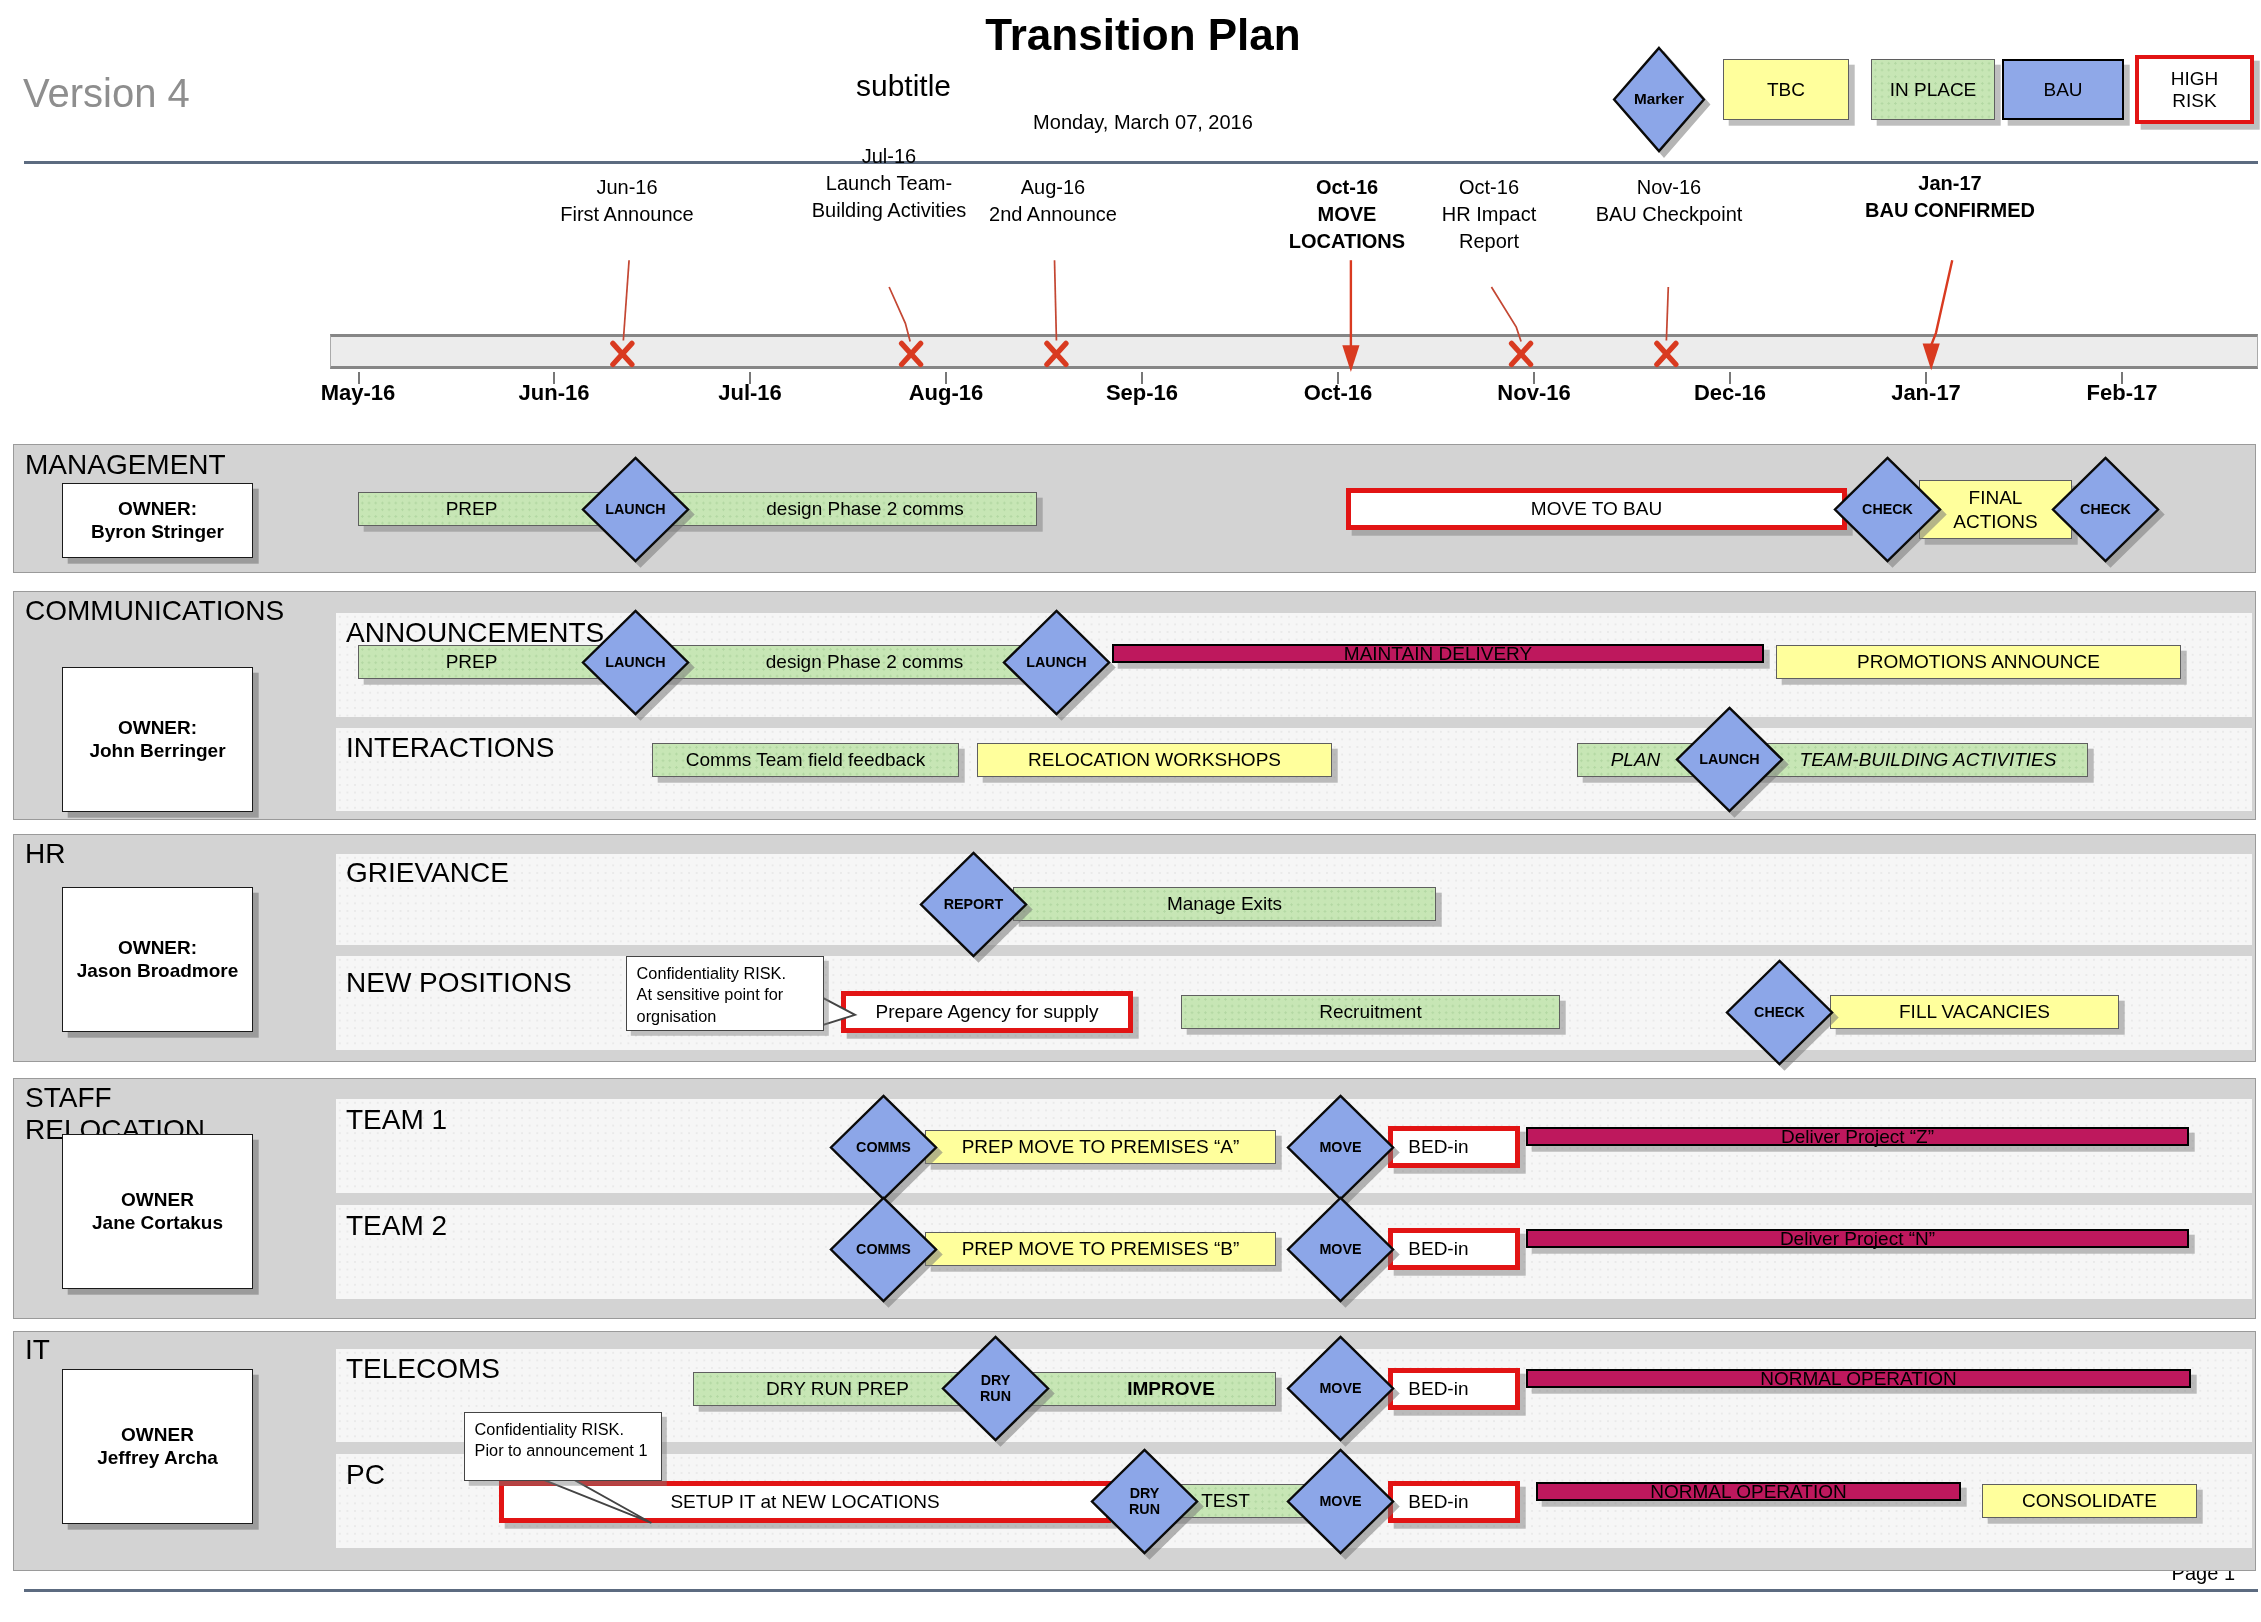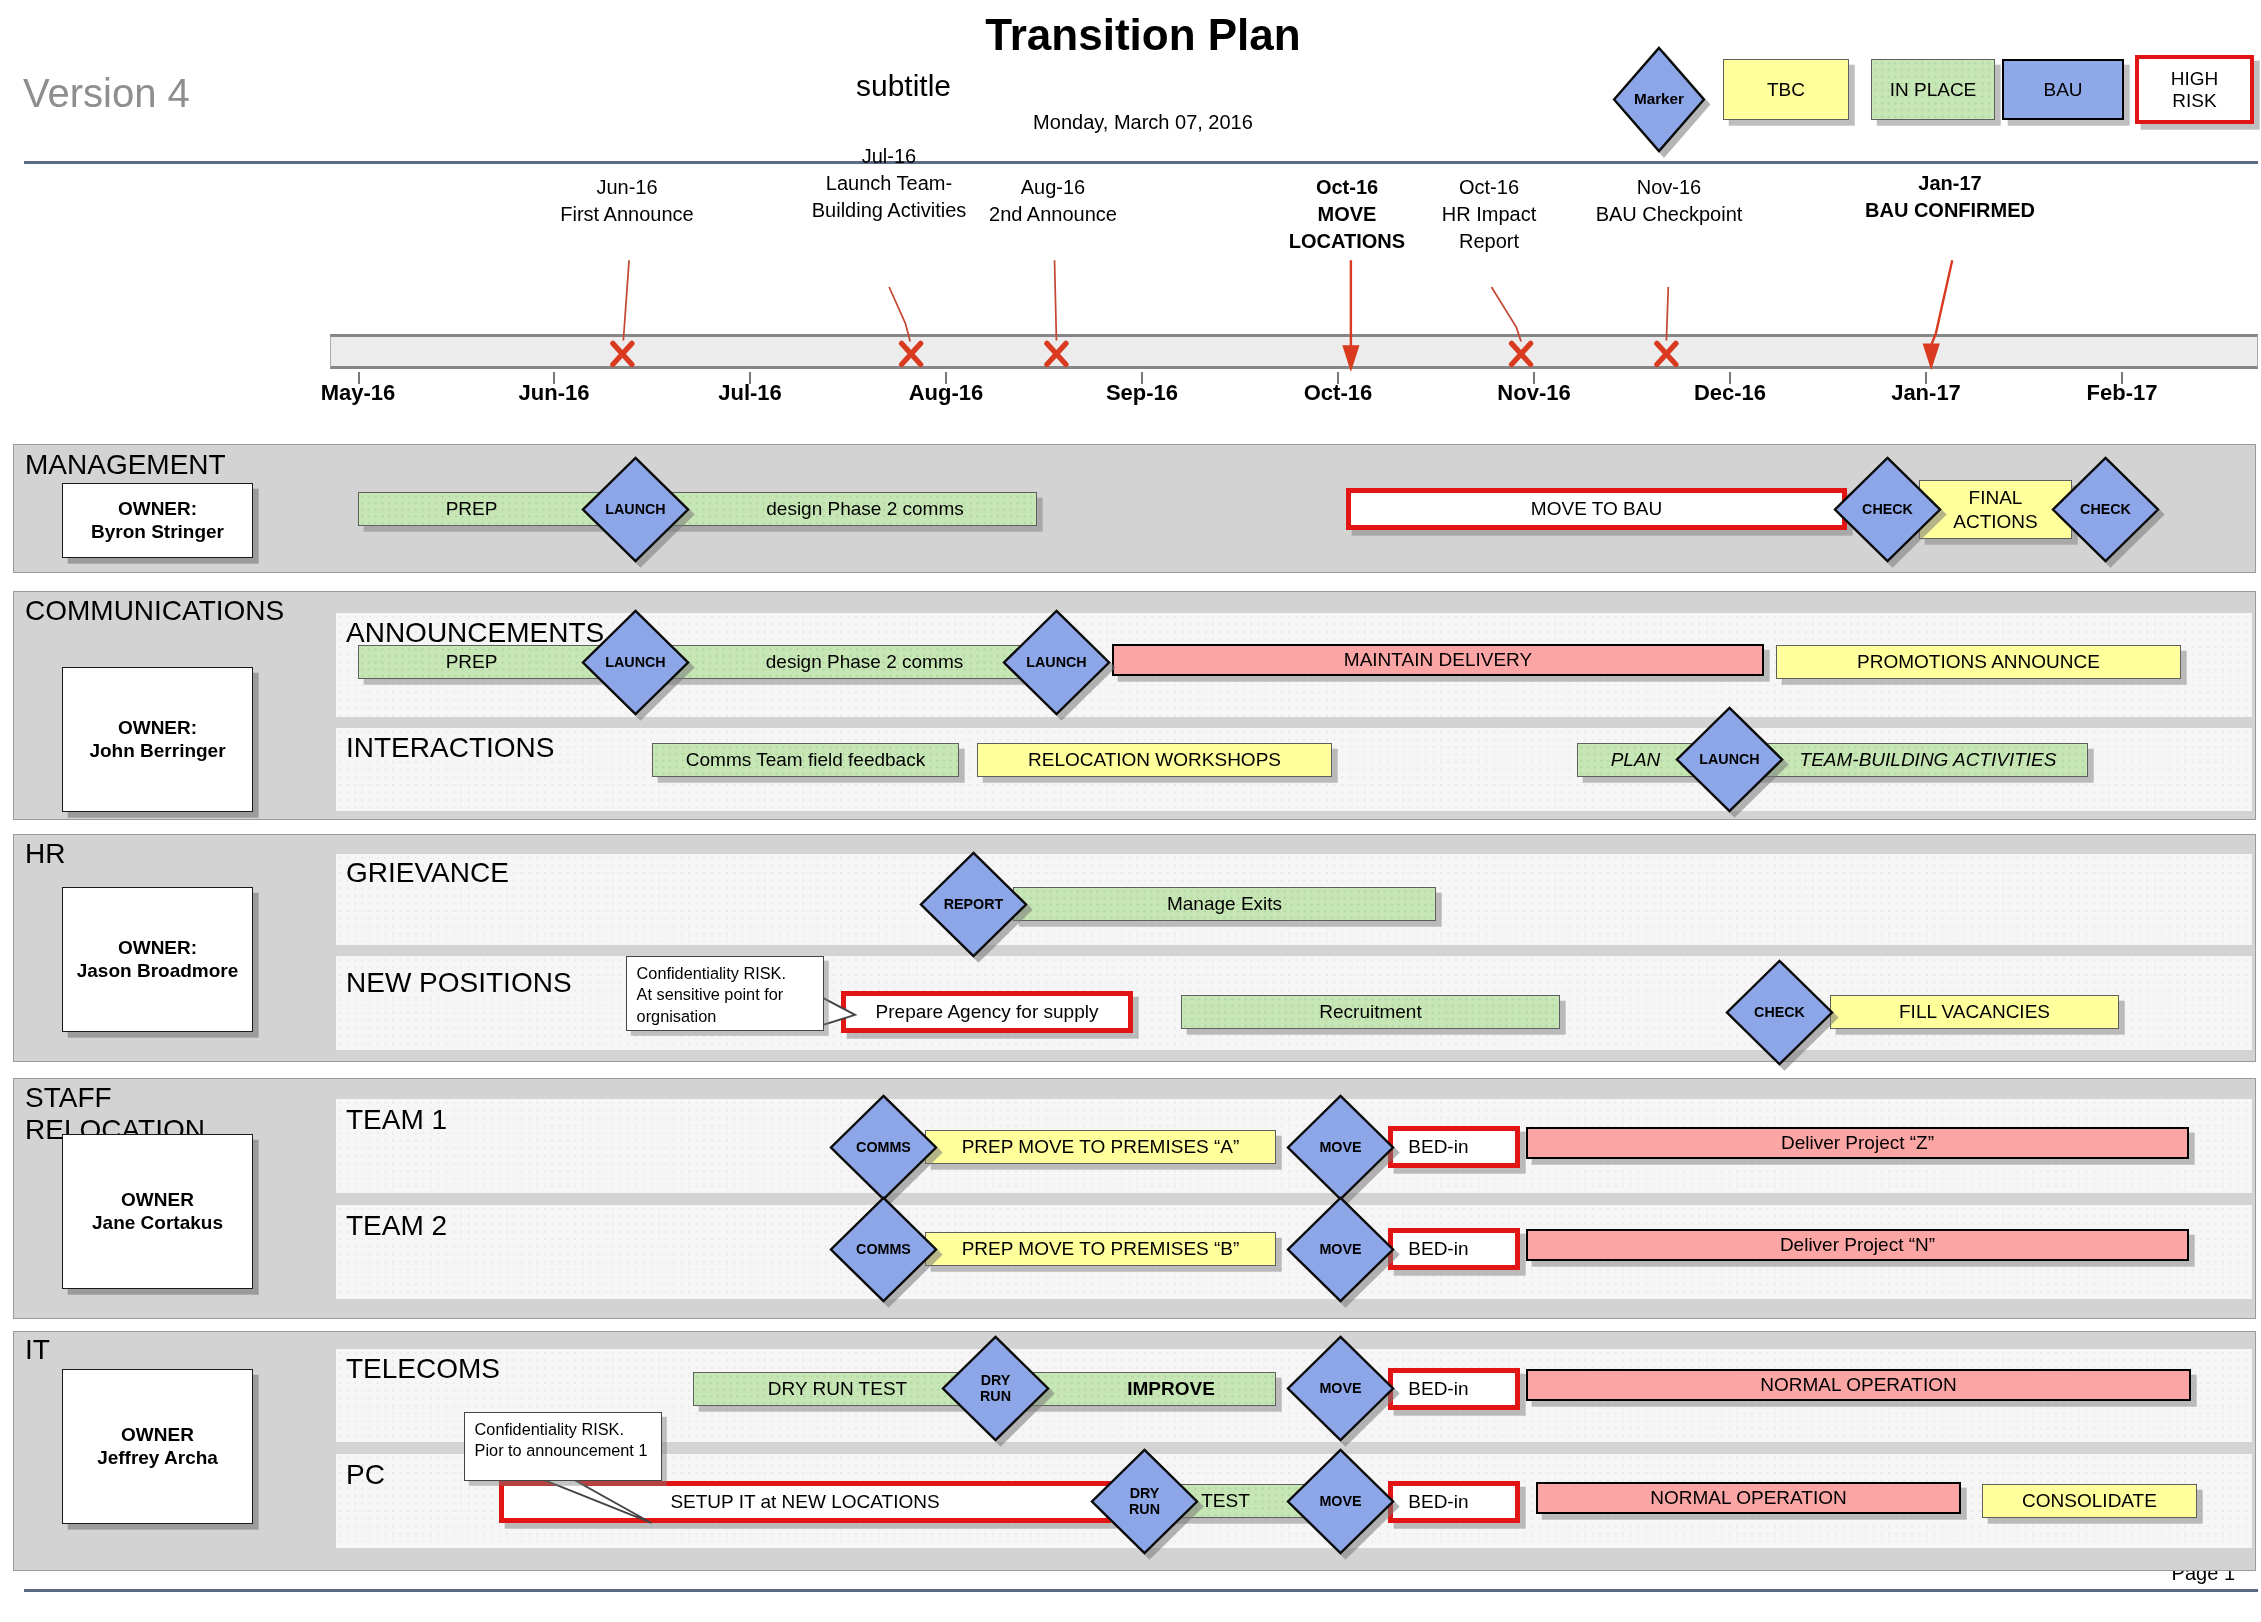--- a/index.html
+++ b/index.html
@@ -39,21 +39,21 @@
   .panel-title{position:absolute;font-size:28px;z-index:3;}
   .owner{position:absolute;width:191px;background:#fff;border:1.9px solid #1a1a1a;box-sizing:border-box;
          display:flex;flex-direction:column;align-items:center;justify-content:center;gap:1.9px;
          font-size:19px;font-weight:bold;text-align:center;box-shadow:5.7px 5.7px 0 rgba(110,110,110,.55);z-index:3;}
 
   
   .bar{position:absolute;box-sizing:border-box;display:flex;align-items:center;justify-content:center;
        font-size:19px;height:34px;border:1px solid #5f5f5f;box-shadow:5.7px 5.7px 0 rgba(125,125,125,.5);z-index:4;white-space:nowrap;}
   .bar.green{background:#C7E6B5;background-image:radial-gradient(rgba(0,90,0,.10) 1px, transparent 1.2px);background-size:6.7px 6.7px;}
   .bar.yellow{background:#FFFF9C;}
-  .bar.blue{background:#fca5a5;border:2.9px solid #000;height:32px;}
+  .bar.blue{background:#be185d;border:2.9px solid #000;height:19px;}
   .bar.risk{background:#fff;border:5.7px solid #E21414;height:42px;}
   .bar.left{justify-content:flex-start;padding-left:15.3px;}
   .bar .sp{position:absolute;top:0;bottom:0;display:flex;align-items:center;justify-content:center;}
   .tallbox{position:absolute;box-sizing:border-box;display:flex;align-items:center;justify-content:center;
        text-align:center;font-size:19px;line-height:1.25;background:#FFFF9C;border:1px solid #5f5f5f;
        box-shadow:5.7px 5.7px 0 rgba(125,125,125,.5);z-index:4;}
 
   
   .diamond{position:absolute;width:111px;height:107px;z-index:5;filter:drop-shadow(5.7px 5.7px 0 rgba(120,120,120,.55));}
   .diamond svg{position:absolute;left:0;top:0;}
@@ -325,21 +325,21 @@
 
   <div class="lane" style="top:1331px;height:240px;"></div>
   <div class="lane-title" style="left:25px;top:1334px;">IT</div>
   <div class="owner" style="left:62px;top:1369px;height:155px;">
     <div>OWNER</div>
     <div>Jeffrey Archa</div>
   </div>
   <div class="panel" style="top:1349px;height:93px;"></div>
   <div class="panel-title" style="left:346px;top:1353px;">TELECOMS</div>
   <div class="bar green" style="left:693px;top:1372px;width:583px;">
-    <span class="sp" style="left:0;width:287px;">DRY RUN TEST</span>
+    <span class="sp" style="left:0;width:287px;">DRY RUN PREP</span>
     <span class="sp" style="left:373px;right:0;font-weight:bold;">IMPROVE</span>
   </div>
   <div class="diamond wrap" style="left:940px;top:1335px;">
     <svg width="111" height="107" viewBox="0 0 116 112">
         <polygon class="dshape" points="58,2 113,56 58,110 3,56"></polygon>
       </svg>
     <span class="dlabel">DRY RUN</span>
   </div>
   <div class="diamond" style="left:1285px;top:1335px;">
     <svg width="111" height="107" viewBox="0 0 116 112">

